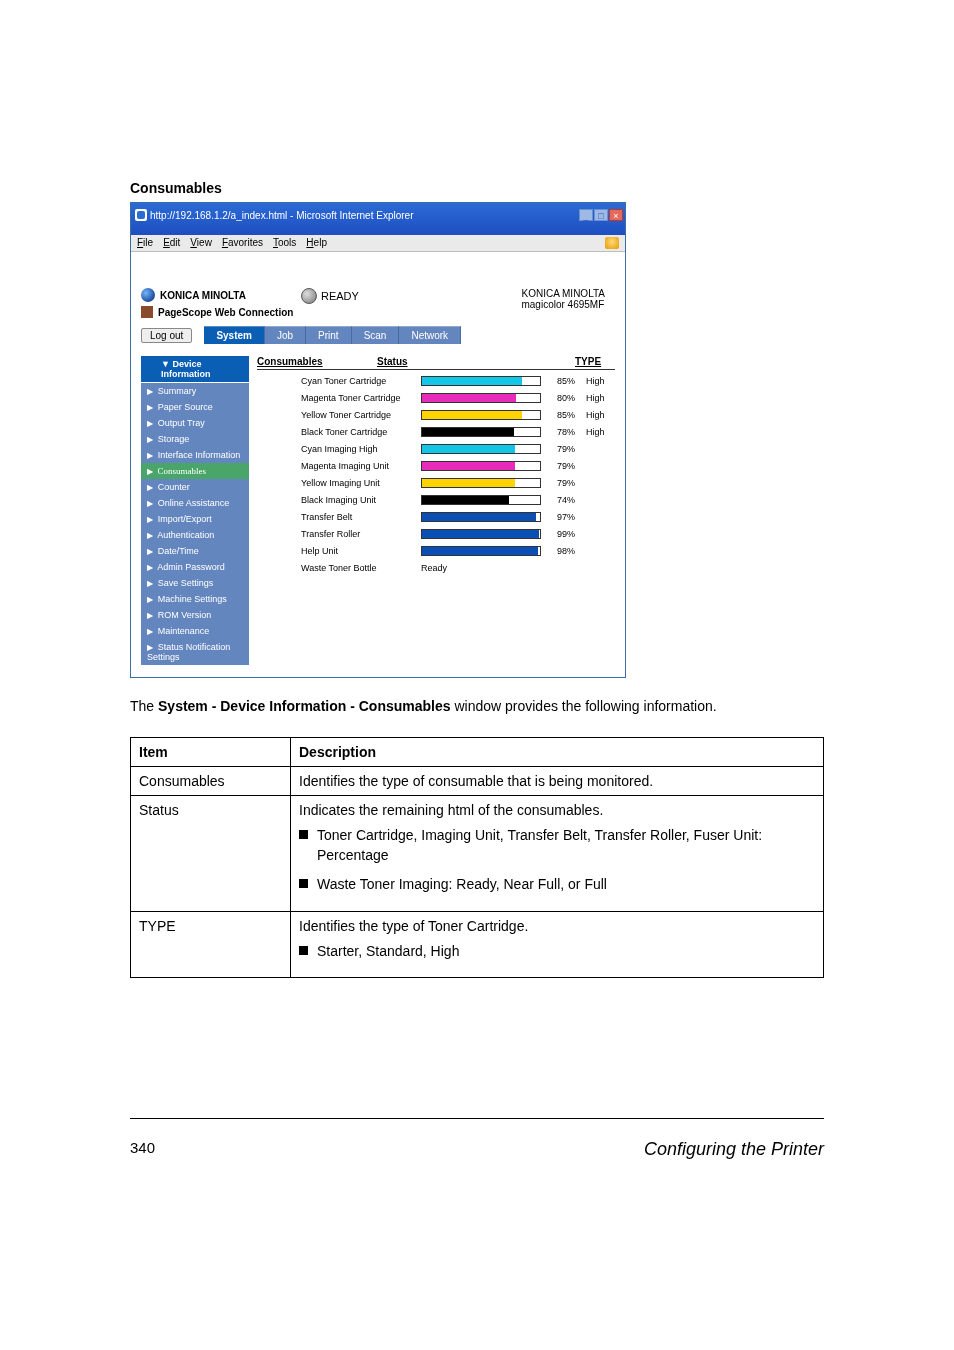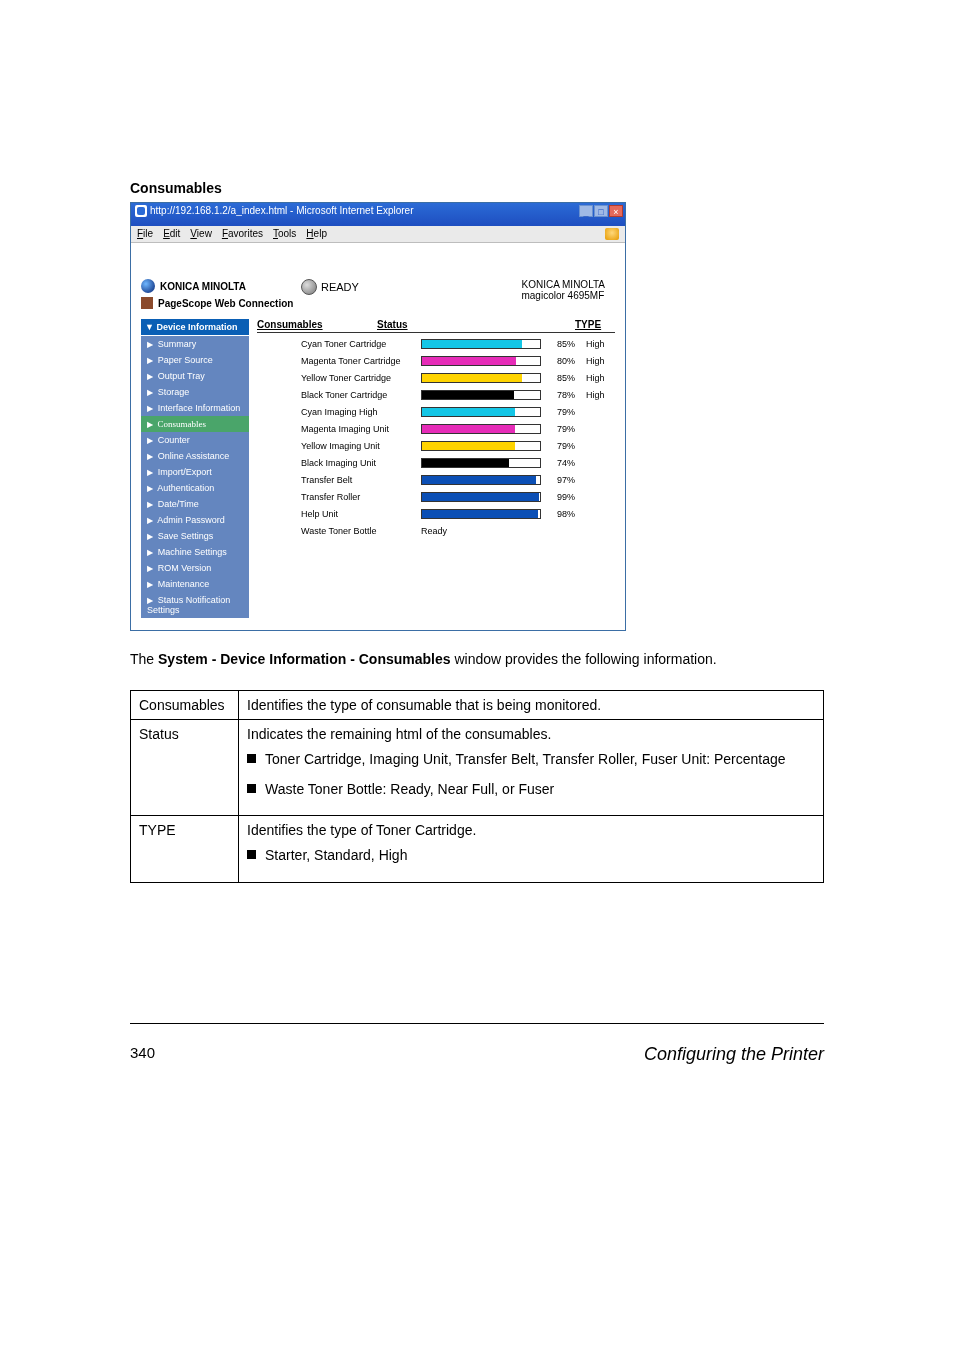--- a/index.html
+++ b/index.html
@@ -27,21 +27,21 @@
     font-size: 10px;
   }
   .ie-titlebar {
     background: linear-gradient(#2b6bd6,#1e4ec0);
     color: #fff;
     display: flex;
     align-items: center;
     justify-content: space-between;
     padding: 1px 2px 9px 4px;
     font-size: 10px;
-    height: 23px;
+    height: 32px;
   }
   .ie-title-left { display:flex; align-items:center; gap:3px; }
   .ie-logo {
     width:12px; height:12px;
     background:#fff; border-radius:2px;
     position:relative;
   }
   .ie-logo:before{content:"";position:absolute;inset:2px;background:#2b6bd6;border-radius:2px;}
   .ie-win-btns { display:flex; gap:1px; }
   .ie-btn {
@@ -142,21 +142,21 @@
   .sidebar {
     width:140px;
     display:flex;
     flex-direction:column;
     gap:1px;
   }
   .side-hdr {
     background:#0a5fb5;
     color:#fff;
     font-size:9px;
-    padding:3px 4px;
+    padding:3px 20px;
     font-weight:bold;
   }
   .side-item {
     background:#6486bf;
     color:#fff;
     font-size:9px;
     padding:3px 6px;
   }
   .side-item.current { background:#4aa56a;font-family:Liberation Serif, serif; }
   .side-item .arrow { font-size:8px; margin-right:2px;}
@@ -280,20 +280,30 @@
       <div class="ready-block">
         <span class="ready-icon"></span>
         <span>READY</span>
       </div>
       <div class="model-block">
         <div>KONICA MINOLTA</div>
         <div>magicolor 4695MF</div>
       </div>
     </div>
 
+    <div class="logout-row">
+      <button class="logout-btn">Log out</button>
+      <div class="tabs">
+        <div class="tab active">System</div>
+        <div class="tab">Job</div>
+        <div class="tab">Print</div>
+        <div class="tab">Scan</div>
+        <div class="tab">Network</div>
+      </div>
+    </div>
 
     <div class="content-row">
       <div class="sidebar">
         <div class="side-hdr">▼ Device Information</div>
         <div id="sidebar-items">
             <div class="side-item"><span class="arrow">▶</span> Summary</div>
             <div class="side-item"><span class="arrow">▶</span> Paper Source</div>
             <div class="side-item"><span class="arrow">▶</span> Output Tray</div>
             <div class="side-item"><span class="arrow">▶</span> Storage</div>
             <div class="side-item"><span class="arrow">▶</span> Interface Information</div>
@@ -437,31 +447,35 @@
       </div>
     </div>
   </div>
 
   <div class="caption">
     <span>The </span><b>System - Device Information - Consumables</b><span> window provides the following information.</span>
   </div>
 
   <table class="info">
     <tbody>
+        <tr>
+      <th style="width:160px">Item</th>
+      <th>Description</th>
+    </tr>
     <tr>
       <td>Consumables</td>
       <td>Identifies the type of consumable that is being monitored.</td>
     </tr>
     <tr>
       <td>Status</td>
       <td>
         <span>Indicates the remaining html of the consumables.</span>
         <ul class="sq">
           <li>Toner Cartridge, Imaging Unit, Transfer Belt, Transfer Roller, Fuser Unit: Percentage</li>
-          <li>Waste Toner Bottle: Ready, Near Full, or Fuser</li>
+          <li>Waste Toner Imaging: Ready, Near Full, or Full</li>
         </ul>
       </td>
     </tr>
     <tr>
       <td>TYPE</td>
       <td>
         <span>Identifies the type of Toner Cartridge.</span>
         <ul class="sq">
           <li>Starter, Standard, High</li>
         </ul>

